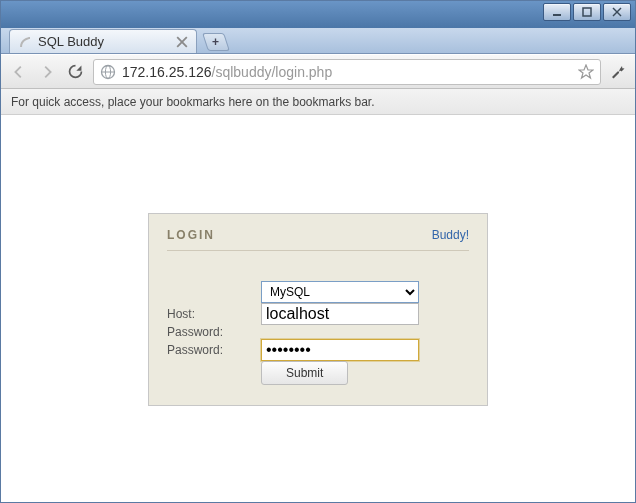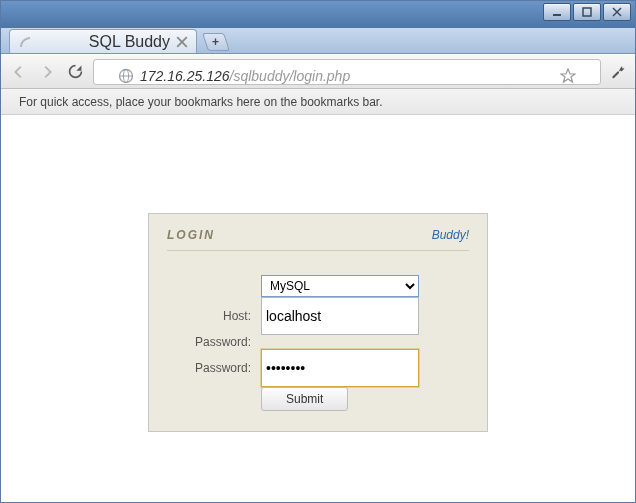--- a/index.html
+++ b/index.html
@@ -8,53 +8,53 @@
 
   
   .window-bar { height: 28px; background: linear-gradient(#6a95c6, #4a75a6); display: flex; justify-content: flex-end; align-items: flex-start; padding: 2px 4px; gap: 2px; }
   .win-btn { width: 28px; height: 18px; background: linear-gradient(#e8eef7, #9fb8d6); border: 1px solid #3a5a84; border-radius: 2px; display: flex; align-items: center; justify-content: center; font-size: 10px; color: #3a4a5a; cursor: default; box-shadow: inset 0 1px 0 rgba(255,255,255,0.5); }
   .win-btn svg { width: 10px; height: 10px; }
 
   
   .tab-strip { height: 26px; background: linear-gradient(#c8d8ec, #a8c0dd); display: flex; align-items: flex-end; padding-left: 8px; border-bottom: 1px solid #7a93b5; position: relative; top: -1px; }
   .tab { height: 24px; background: linear-gradient(#f4f7fb, #d7e2ef); border: 1px solid #8aa0bd; border-bottom: none; border-radius: 4px 4px 0 0; display: flex; align-items: center; padding: 0 8px; gap: 6px; min-width: 188px; position: relative; }
   .tab .favicon { width: 14px; height: 14px; display:flex; align-items:center; justify-content:center; }
-  .tab .title { color: #333; font-size: 16px; flex: 1; text-align: right; }
+  .tab .title { color: #333; font-size: 13px; flex: 1; }
   .tab .close { width: 12px; height: 12px; color: #8a8a8a; display:flex; align-items:center; justify-content:center; }
   .newtab { width: 22px; height: 18px; margin-left: 8px; background: linear-gradient(#dce6f2, #b9cbe1); border: 1px solid #8aa0bd; border-radius: 3px; display: flex; align-items: center; justify-content: center; color: #445; font-weight: bold; font-size: 12px; transform: skewX(18deg); margin-bottom: 2px; }
   .newtab span { transform: skewX(-18deg); }
 
   
   .toolbar { height: 34px; background: linear-gradient(#f7f7f7, #e4e4e4); border-bottom: 1px solid #bfbfbf; display: flex; align-items: center; padding: 0 8px; gap: 8px; }
   .nav-btn { width: 20px; height: 20px; display: flex; align-items: center; justify-content: center; color: #b7b7b7; }
   .nav-btn.active { color: #5b5b5b; }
-  .omnibox { flex: 1; height: 26px; background: #fff; border: 1px solid #c0c0c0; border-radius: 3px; display: flex; align-items: flex-end; padding: 0 24px; gap: 6px; font-style: italic; }
+  .omnibox { flex: 1; height: 26px; background: #fff; border: 1px solid #c0c0c0; border-radius: 3px; display: flex; align-items: center; padding: 0 6px; gap: 6px; }
   .omnibox .globe { width: 16px; height: 16px; color: #9aa0a6; }
   .omnibox .url { flex: 1; font-size: 14px; color: #999; white-space: nowrap; }
   .omnibox .url .host { color: #333; }
   .omnibox .star { width: 16px; height: 16px; color: #999; }
   .wrench { width: 18px; height: 18px; color: #555; }
 
   
-  .bookmarks-bar { height: 26px; background: linear-gradient(#f3f3f3, #e8e8e8); border-bottom: 1px solid #cfcfcf; display: flex; align-items: center; padding: 0 18px; font-size: 12px; color: #444; gap: 16px; }
+  .bookmarks-bar { height: 26px; background: linear-gradient(#f3f3f3, #e8e8e8); border-bottom: 1px solid #cfcfcf; display: flex; align-items: center; padding: 0 10px; font-size: 12px; color: #444; gap: 16px; }
   .bookmarks-bar a { color: #1155cc; text-decoration: underline; cursor: pointer; }
 
   
   .page { background: #fff; height: calc(503px - 28px - 26px - 34px - 26px); display: flex; align-items: flex-start; justify-content: center; padding-top: 98px; }
 
   .login-box { width: 340px; border: 1px solid #c7c7c7; background: #eceade; padding: 14px 18px 20px 18px; }
-  .login-head { display: flex; justify-content: space-between; border-bottom: 1px solid #cfc9b9; padding-bottom: 8px; margin-bottom: 24px; font-style: italic; }
+  .login-head { display: flex; justify-content: space-between; border-bottom: 1px solid #cfc9b9; padding-bottom: 8px; margin-bottom: 30px; }
   .login-head .title { color: #888069; font-weight: bold; letter-spacing: 2px; font-size: 12px; }
   .login-head .help { color: #3366aa; font-size: 12px; cursor: pointer; }
 
   .form-row { display: flex; align-items: center; margin-bottom: 0; }
-  .form-row label { width: 94px; text-align: right; padding-right: 10px; color: #555; font-size: 12px; }
+  .form-row label { width: 94px; padding-right: 10px; color: #555; font-size: 12px; }
   .form-row .control { flex: 1; }
   .form-row select { width: 158px; height: 22px; border: 1px solid #7a9ec6; background: #fff; font-size: 12px; padding-left: 4px; }
-  .form-row input[type=text], .form-row input[type=password] { width: 158px; height: 38px; border: 1px solid #b8b8b8; background: #fff; padding: 0 4px; font-size: 14px; font-family: inherit; }
+  .form-row input[type=text], .form-row input[type=password] { width: 158px; height: 22px; border: 1px solid #b8b8b8; background: #fff; padding: 0 4px; font-size: 16px; font-family: inherit; }
   .form-row input.focused { border: 1px solid #d0a93a; box-shadow: 0 0 0 1px rgba(208,169,58,0.4); outline: none; }
   .submit-btn { height: 24px; padding: 0 24px; background: linear-gradient(#fdfdfd, #e6e6e6); border: 1px solid #bdbdbd; border-radius: 3px; font-size: 12px; color: #333; cursor: pointer; }
 </style>
 </head>
 <body>
 
 <div class="window-bar">
   <div class="win-btn">
     <svg viewBox="0 0 10 10">
         <line x1="1" y1="8" x2="9" y2="8" stroke="currentColor" stroke-width="2"></line>

